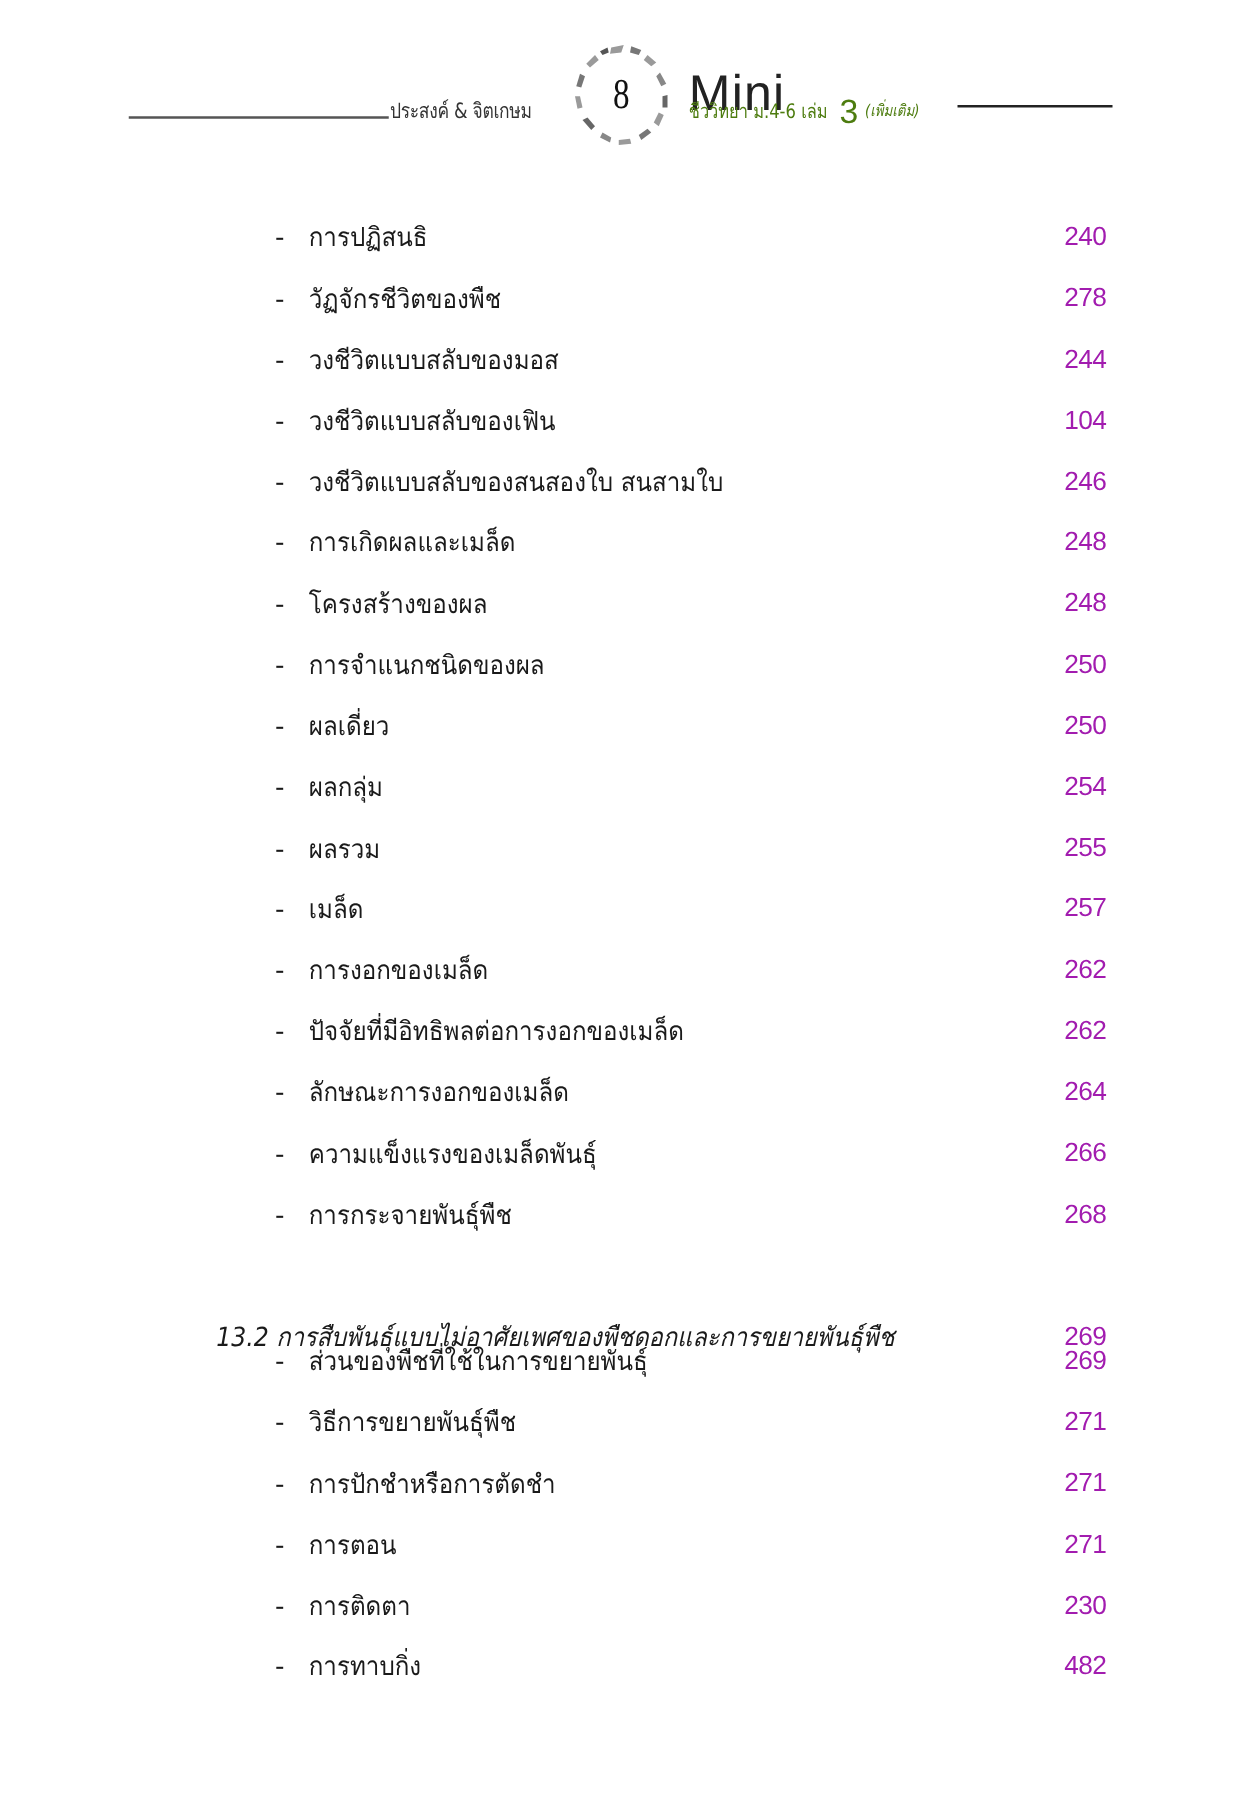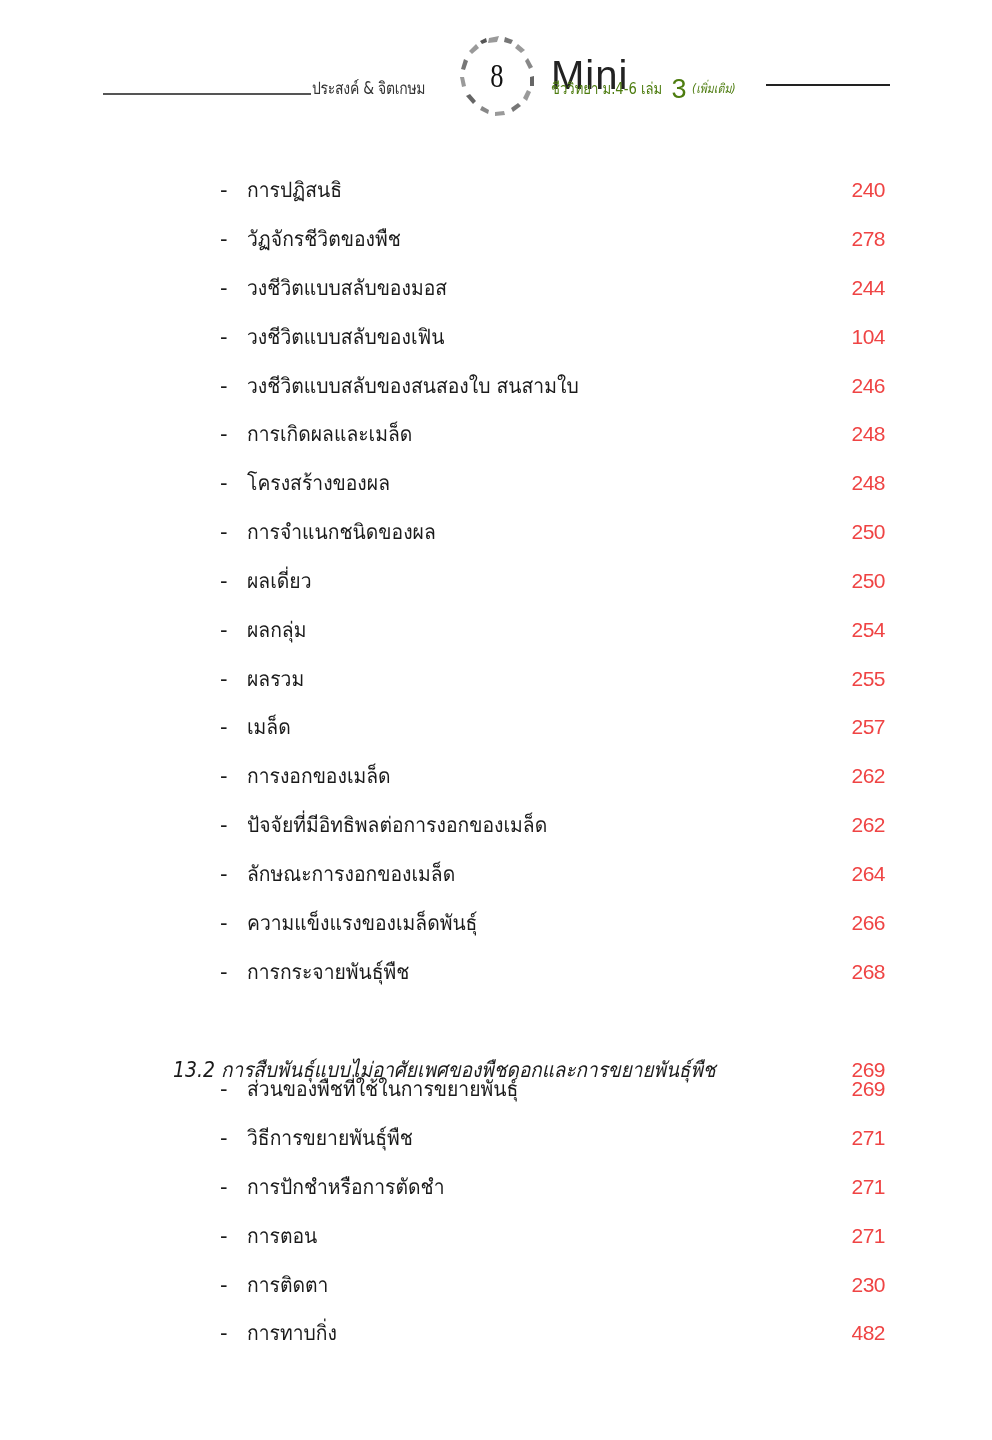--- a/index.html
+++ b/index.html
@@ -142,21 +142,21 @@
       transform: scaleX(0.92);
       transform-origin: left center;
     }
     .toc-row .page {
       position: absolute;
       right: 107px;
       top: 0;
       font-family: "Liberation Sans", sans-serif;
       font-size: 21px;
       letter-spacing: -0.5px;
-      color: #ef4444;
+      color: #a21caf;
     }
     .toc-row.section .label {
       left: 173px;
       font-style: italic;
       transform: scaleX(0.9);
     }
   </style>
 </head>
 <body>
 

